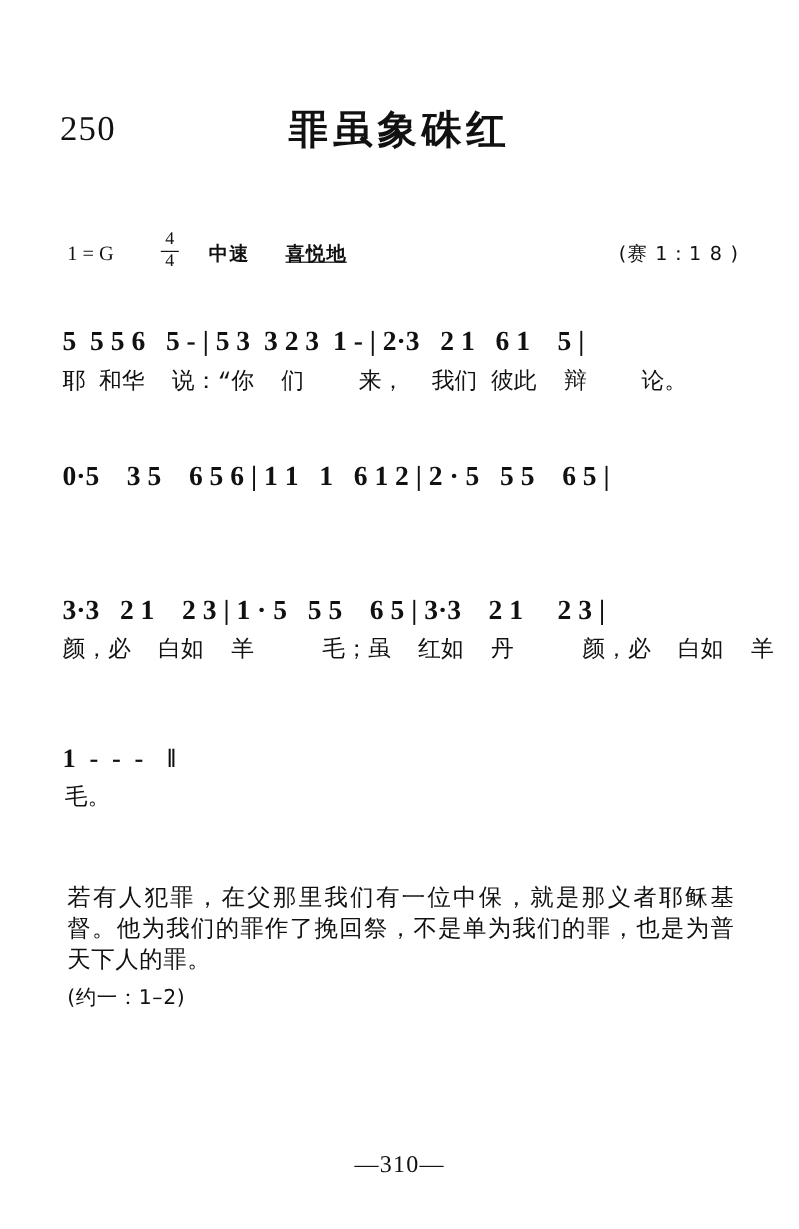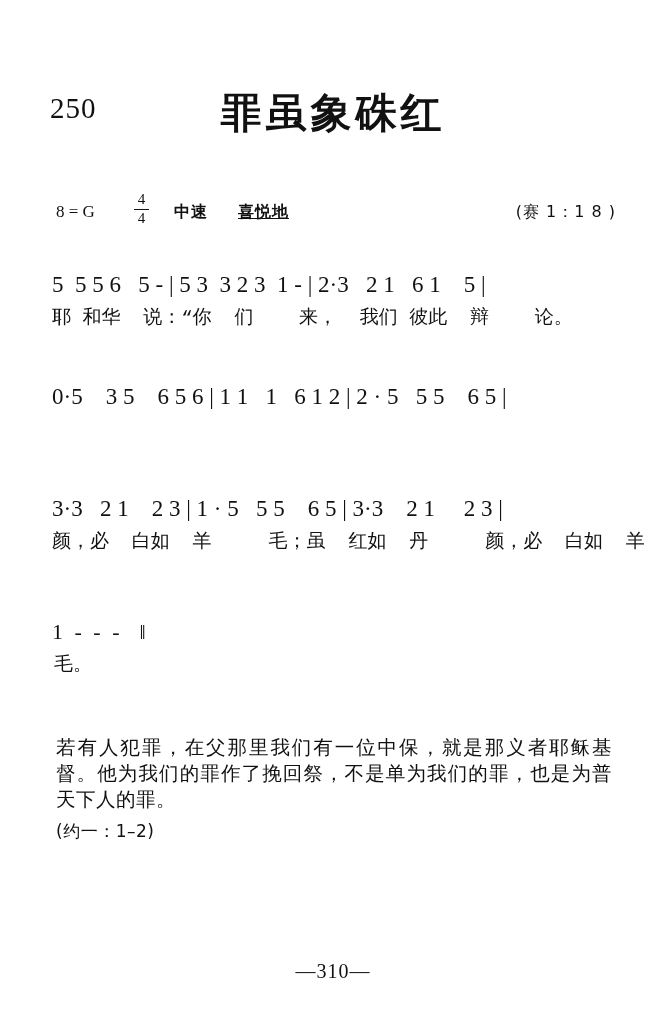--- a/index.html
+++ b/index.html
@@ -30,21 +30,21 @@
     font-size: 29px;
     font-family: "Liberation Serif", serif;
     letter-spacing: 1px;
   }
   .hymn-title {
     position: absolute;
     left: 0;
     top: 86px;
     width: 666px;
     text-align: center;
-    font-size: 41px;
+    font-size: 33px;
     font-weight: bold;
     font-family: "DejaVu Sans", sans-serif;
     letter-spacing: 4px;
   }
 
   
   .meta-row {
     position: absolute;
     left: 56px;
     top: 196px;
@@ -104,20 +104,21 @@
     left: 52px;
     width: 570px;
   }
   .notes {
     font-family: "Liberation Serif", serif;
     font-size: 23px;
     white-space: pre;
     letter-spacing: 0px;
     height: 34px;
     line-height: 34px;
+    font-weight: bold;
   }
   .lyrics {
     font-family: Liberation Mono, monospace;
     font-size: 19px;
     white-space: pre;
     height: 32px;
     line-height: 32px;
     letter-spacing: 0px;
   }
 
@@ -165,21 +166,21 @@
 </style>
 </head>
 <body>
 
 <div class="page">
 
   <div class="hymn-number">250</div>
   <div class="hymn-title">罪虽象硃红</div>
 
   <div class="meta-row">
-    <div class="key-sig">8 = G</div>
+    <div class="key-sig">1 = G</div>
     <div class="time-sig">
       <span class="num">4</span>
       <span class="bar"></span>
       <span class="num">4</span>
     </div>
     <div class="tempo">中速</div>
     <div class="mood">喜悦地</div>
     <div class="scripture-ref">(赛 1：1 8 )</div>
   </div>
 

